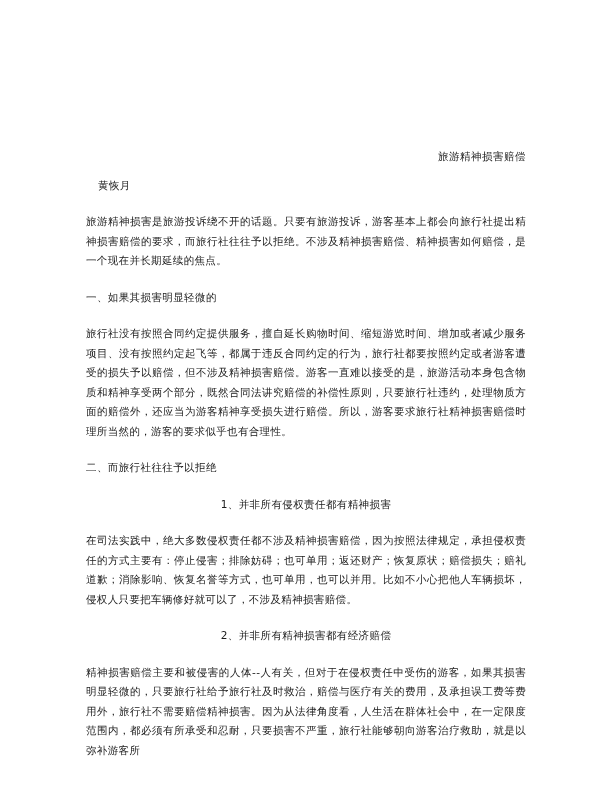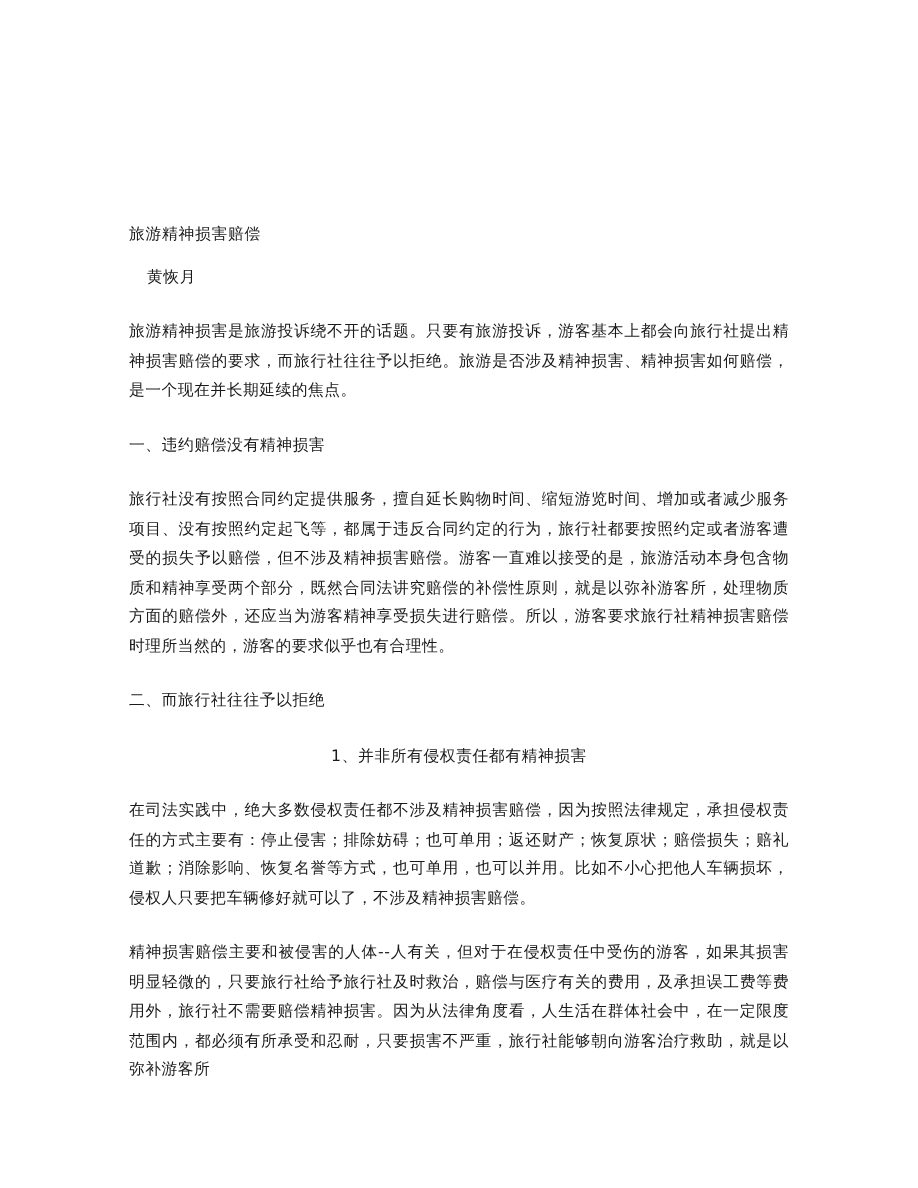--- a/index.html
+++ b/index.html
@@ -23,21 +23,21 @@
     height: 792px;
     background: #ffffff;
   }
   .doc-body {
     position: absolute;
     left: 86px;
     top: 148px;
     width: 440px;
   }
   .doc-title {
-    text-align: left;
+    text-align: right;
     font-size: 10.5px;
     line-height: 17px;
     color: #1a1a1a;
     margin: 0 0 12px 0;
     letter-spacing: 0.5px;
   }
   .byline {
     font-size: 10.5px;
     line-height: 17px;
     color: #1a1a1a;
@@ -73,21 +73,22 @@
   }
 </style>
 </head>
 <body>
 
 <div class="page">
   <div class="doc-body">
     <div class="doc-title">旅游精神损害赔偿</div>
     <div class="byline">黄恢月</div>
 
-    <p class="para">旅游精神损害是旅游投诉绕不开的话题。只要有旅游投诉，游客基本上都会向旅行社提出精神损害赔偿的要求，而旅行社往往予以拒绝。旅游是否涉及精神损害、精神损害如何赔偿，是一个现在并长期延续的焦点。</p>
-    <p class="heading">一、违约赔偿没有精神损害</p>
-    <p class="para">旅行社没有按照合同约定提供服务，擅自延长购物时间、缩短游览时间、增加或者减少服务项目、没有按照约定起飞等，都属于违反合同约定的行为，旅行社都要按照约定或者游客遭受的损失予以赔偿，但不涉及精神损害赔偿。游客一直难以接受的是，旅游活动本身包含物质和精神享受两个部分，既然合同法讲究赔偿的补偿性原则，就是以弥补游客所，处理物质方面的赔偿外，还应当为游客精神享受损失进行赔偿。所以，游客要求旅行社精神损害赔偿时理所当然的，游客的要求似乎也有合理性。</p>
+    <p class="para">旅游精神损害是旅游投诉绕不开的话题。只要有旅游投诉，游客基本上都会向旅行社提出精神损害赔偿的要求，而旅行社往往予以拒绝。不涉及精神损害赔偿、精神损害如何赔偿，是一个现在并长期延续的焦点。</p>
+    <p class="heading">一、如果其损害明显轻微的</p>
+    <p class="para">旅行社没有按照合同约定提供服务，擅自延长购物时间、缩短游览时间、增加或者减少服务项目、没有按照约定起飞等，都属于违反合同约定的行为，旅行社都要按照约定或者游客遭受的损失予以赔偿，但不涉及精神损害赔偿。游客一直难以接受的是，旅游活动本身包含物质和精神享受两个部分，既然合同法讲究赔偿的补偿性原则，只要旅行社违约，处理物质方面的赔偿外，还应当为游客精神享受损失进行赔偿。所以，游客要求旅行社精神损害赔偿时理所当然的，游客的要求似乎也有合理性。</p>
     <p class="heading">二、而旅行社往往予以拒绝</p>
     <p class="subheading">1、并非所有侵权责任都有精神损害</p>
     <p class="para">在司法实践中，绝大多数侵权责任都不涉及精神损害赔偿，因为按照法律规定，承担侵权责任的方式主要有：停止侵害；排除妨碍；也可单用；返还财产；恢复原状；赔偿损失；赔礼道歉；消除影响、恢复名誉等方式，也可单用，也可以并用。比如不小心把他人车辆损坏，侵权人只要把车辆修好就可以了，不涉及精神损害赔偿。</p>
+    <p class="subheading">2、并非所有精神损害都有经济赔偿</p>
     <p class="para last">精神损害赔偿主要和被侵害的人体--人有关，但对于在侵权责任中受伤的游客，如果其损害明显轻微的，只要旅行社给予旅行社及时救治，赔偿与医疗有关的费用，及承担误工费等费用外，旅行社不需要赔偿精神损害。因为从法律角度看，人生活在群体社会中，在一定限度范围内，都必须有所承受和忍耐，只要损害不严重，旅行社能够朝向游客治疗救助，就是以弥补游客所</p>
   </div>
 </div>
 
 </body></html>

